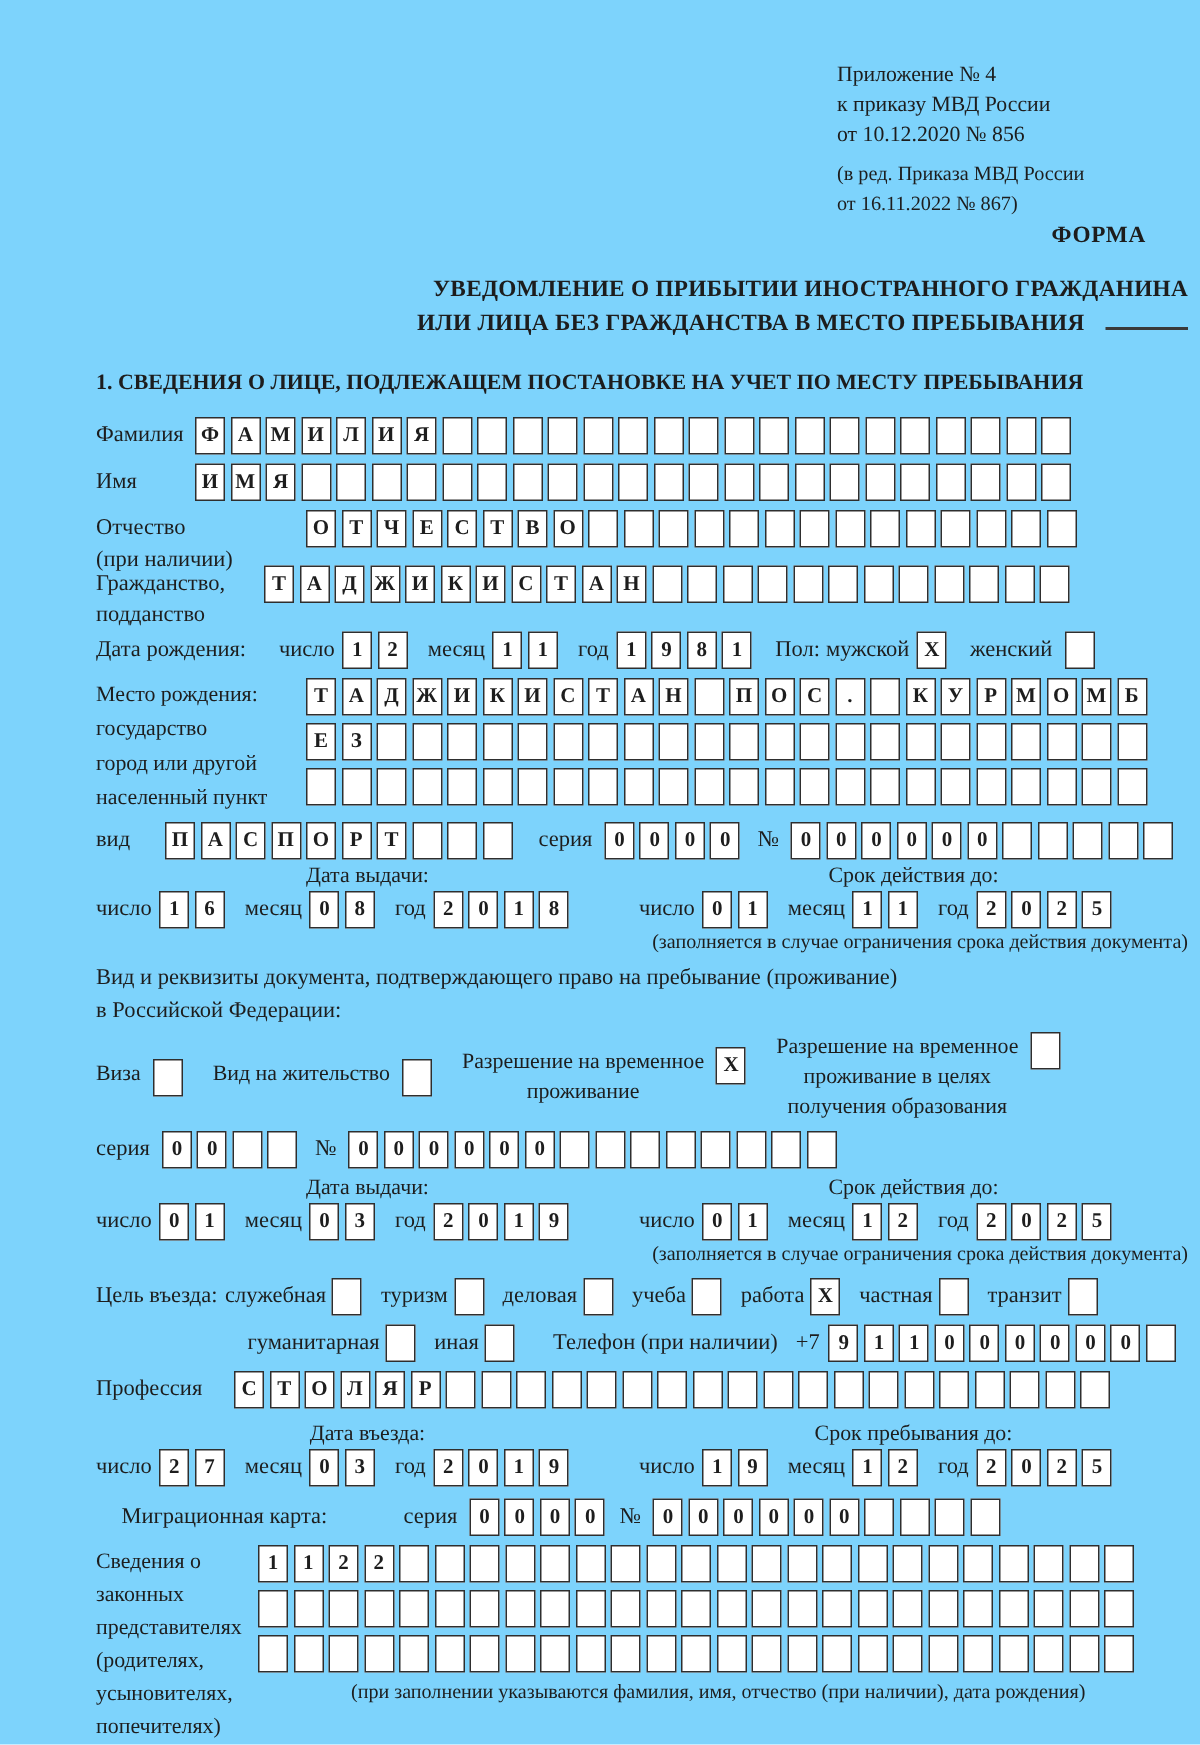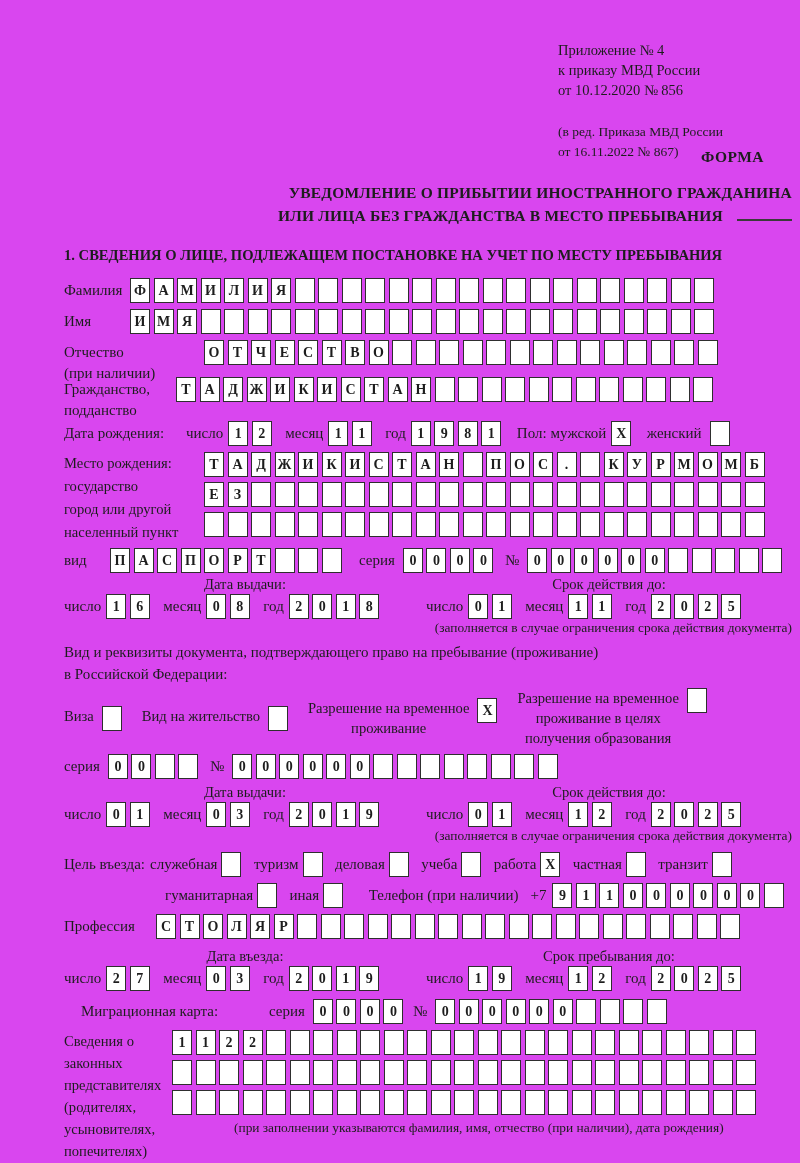--- a/index.html
+++ b/index.html
@@ -1,24 +1,24 @@
 <!DOCTYPE html>
 <html><head>
 <meta charset="utf-8">
 <style>
   * { box-sizing: border-box; }
   html,body { margin:0; padding:0; background:#ffffff; }
   .page {
-    width:800px; height:1163px; position:relative; background:#d946ef;
+    width:800px; height:1163px; position:relative; background:#7dd3fc;
     font-family:"Liberation Serif","DejaVu Serif",serif; color:#1d1d1d;
     font-size:15px; overflow:hidden;
   }
   .annex { position:absolute; top:40px; left:558px; font-size:14.5px; line-height:20px; }
   .annex .ed { font-size:13.5px; }
-  .annex .gap { margin-top:22px; }
+  .annex .gap { margin-top:6px; }
   .forma { position:absolute; top:148px; right:36px; font-weight:bold; font-size:15.5px; letter-spacing:.5px; }
   .main { position:absolute; top:0; left:0; right:0; bottom:0; padding:181px 8px 0 64px; }
 
   .title { text-align:right; font-weight:bold; font-size:15.5px; line-height:23px; letter-spacing:.2px; }
   .blankline { display:inline-block; width:55px; height:13px; border-bottom:2px solid #3a3a3a; margin-left:14px; }
   .sec1 { margin-top:20px; font-weight:bold; font-size:14.6px; white-space:nowrap; }
 
   .frow { display:flex; align-items:center; margin-top:5px; }
   .top { align-items:flex-start; }
   .cells { display:flex; flex:none; }

